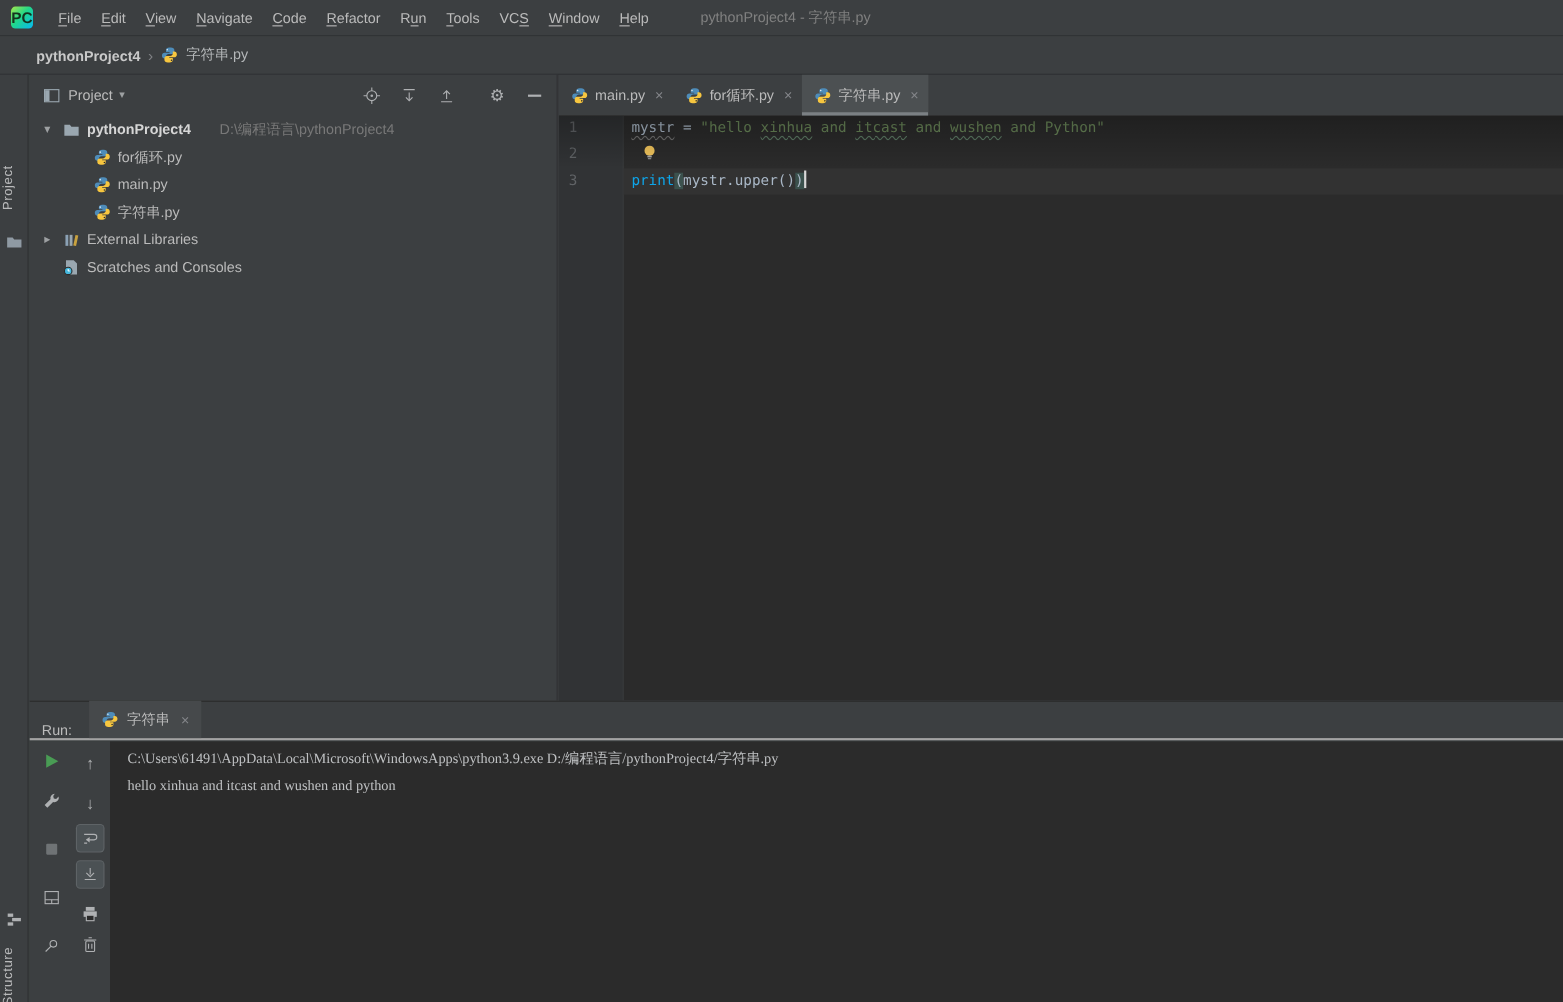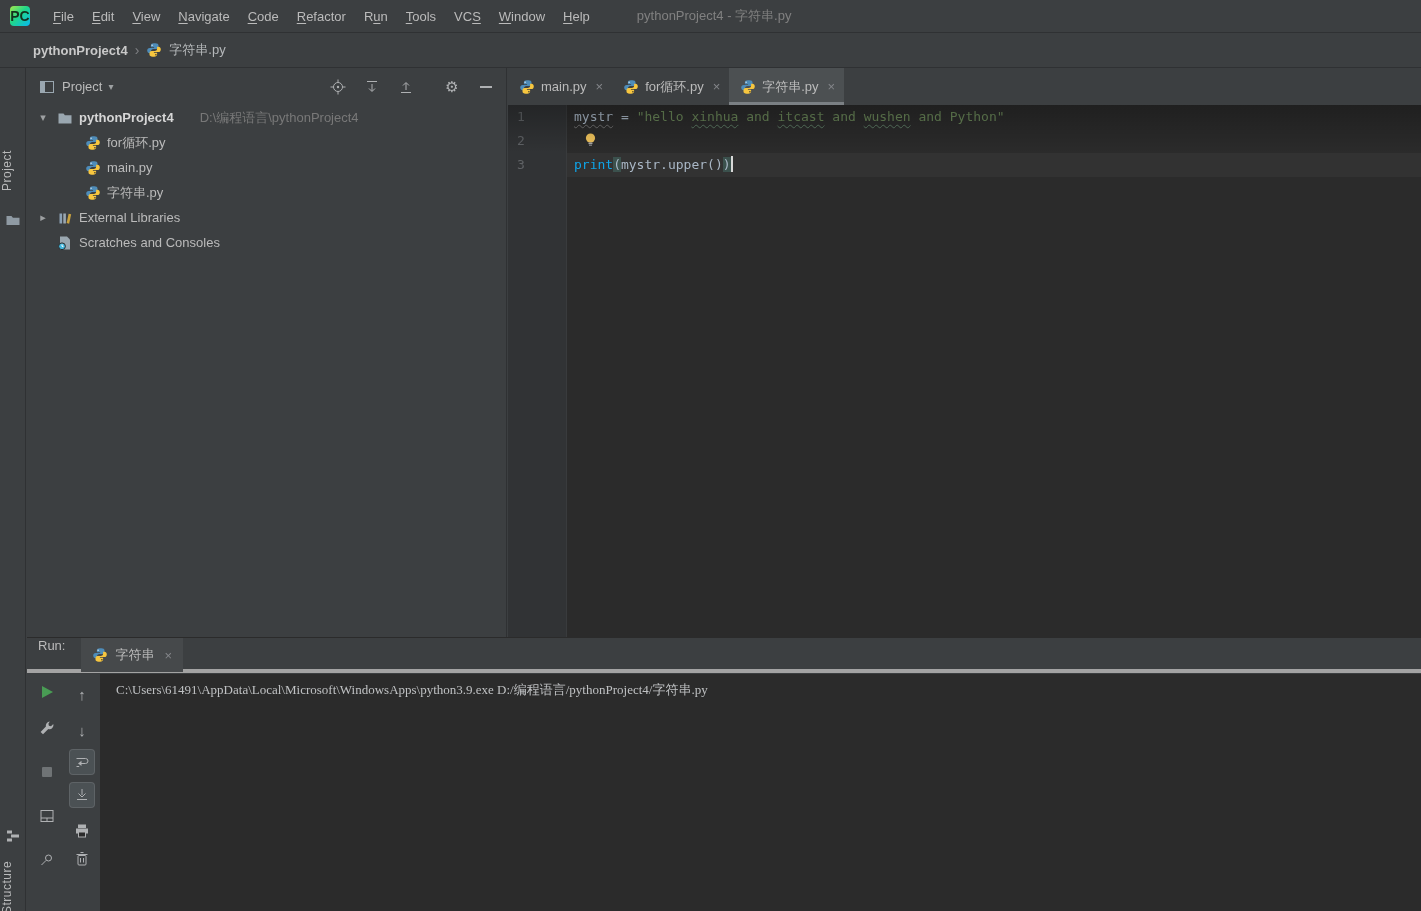--- a/index.html
+++ b/index.html
@@ -75,21 +75,21 @@
   .tk-plain-typo{color:#a9b7c6;text-decoration:underline wavy #6f6f6f;text-underline-offset:3px;text-decoration-thickness:1px}
   .tk-str{color:#6a8759}
   .tk-str-typo{color:#6a8759;text-decoration:underline wavy #5c7a64;text-underline-offset:3px;text-decoration-thickness:1px}
   .tk-builtin{color:#0ea5e9}
   .tk-paren-match{color:#a9b7c6;background:#3b514d}
   .caret{display:inline-block;width:2px;height:16px;background:#d8d8d8;vertical-align:-3px}
   .bulb{display:inline-block;margin-left:9px;vertical-align:-2px}
 
   
   #run-panel{position:absolute;top:637px;left:27px;right:0;bottom:0;background:#3c3f41;border-top:1px solid #2b2b2b}
-  #run-header{height:35px;display:flex;align-items:flex-start;padding-left:9px;border-bottom:4px solid #a3a3a3}
+  #run-header{height:35px;display:flex;align-items:flex-end;padding-left:9px;border-bottom:2px solid #a3a3a3}
   #run-label{margin:0 16px 0 2px;color:#bbbbbb}
   #run-tab{height:34px;display:flex;align-items:center;gap:7px;padding:0 11px;background:#46494b;color:#bbbbbb}
   #run-body{position:absolute;top:36px;left:0;right:0;bottom:0}
   #run-toolbars{position:absolute;top:0;left:0;width:73px;bottom:0;background:#3c3f41}
   #console{position:absolute;top:0;left:73px;right:0;bottom:0;background:#2b2b2b;padding:4px 0 0 16px;
            font-family:Liberation Serif, serif;font-size:13px;color:#bfc1c3}
   .console-line{height:24px;line-height:24px;white-space:pre}
   .tool-btn{position:absolute;width:24px;height:24px;display:flex;align-items:center;justify-content:center;
             border-radius:3px;color:#afb1b3;font-size:15px}
   .tool-btn.toggled{background:#4b5154;box-shadow:0 0 0 1px #5e6366}
@@ -389,16 +389,17 @@
             <rect x="4" y="4.5" width="8" height="9.5" rx="1" fill="none" stroke="#afb1b3"></rect>
             <line x1="2.5" y1="3.5" x2="13.5" y2="3.5" stroke="#afb1b3"></line>
             <line x1="6.5" y1="1.5" x2="9.5" y2="1.5" stroke="#afb1b3"></line>
             <line x1="6.5" y1="7" x2="6.5" y2="11.5" stroke="#afb1b3"></line>
             <line x1="9.5" y1="7" x2="9.5" y2="11.5" stroke="#afb1b3"></line>
           </svg>
       </span>
     </div>
     <div id="console">
         <div class="console-line">C:\Users\61491\AppData\Local\Microsoft\WindowsApps\python3.9.exe D:/编程语言/pythonProject4/字符串.py</div>
+        <div class="console-line">hello xinhua and itcast and wushen and python</div>
         <div class="console-line"> </div>
       </div>
   </div>
 </div>
 
 </body></html>

